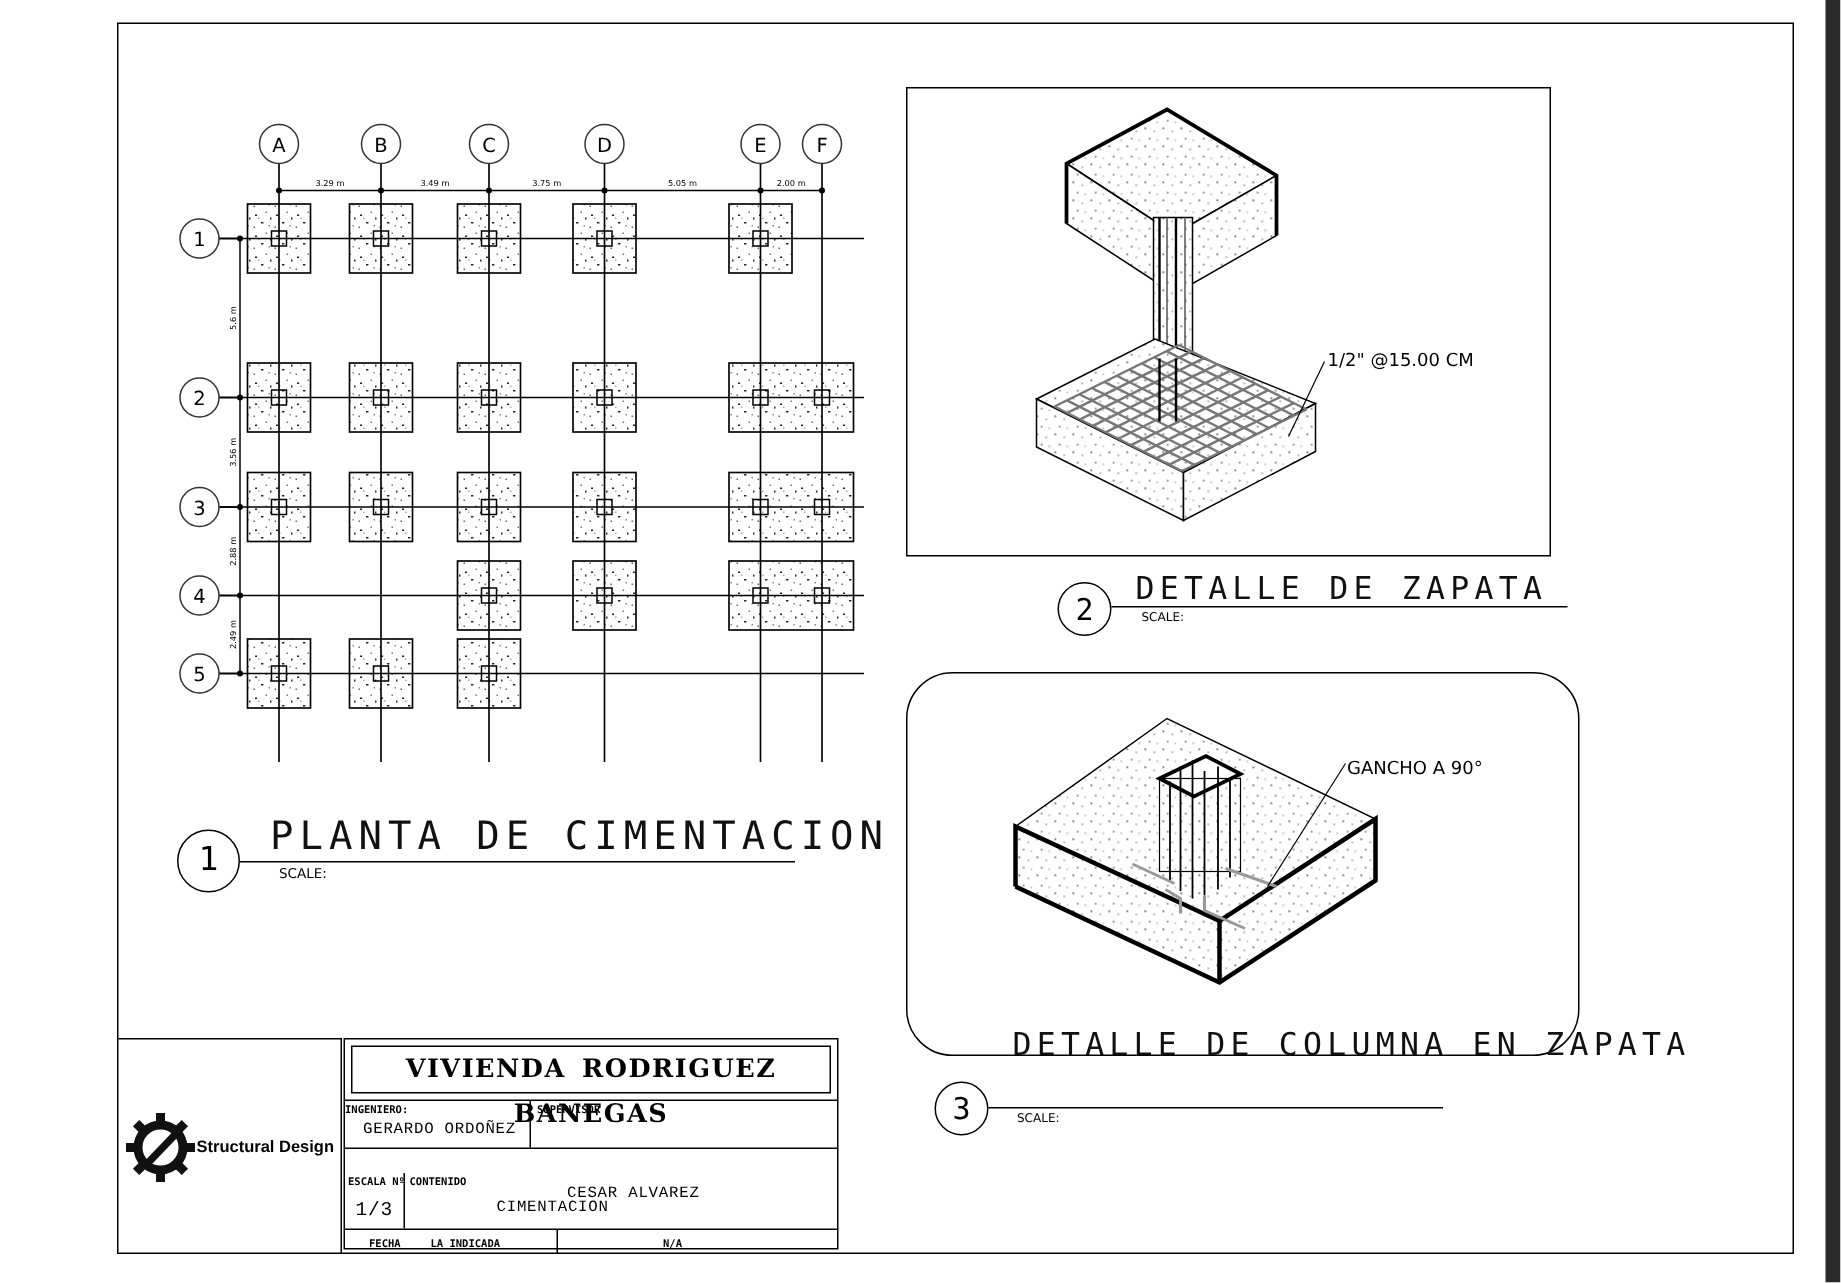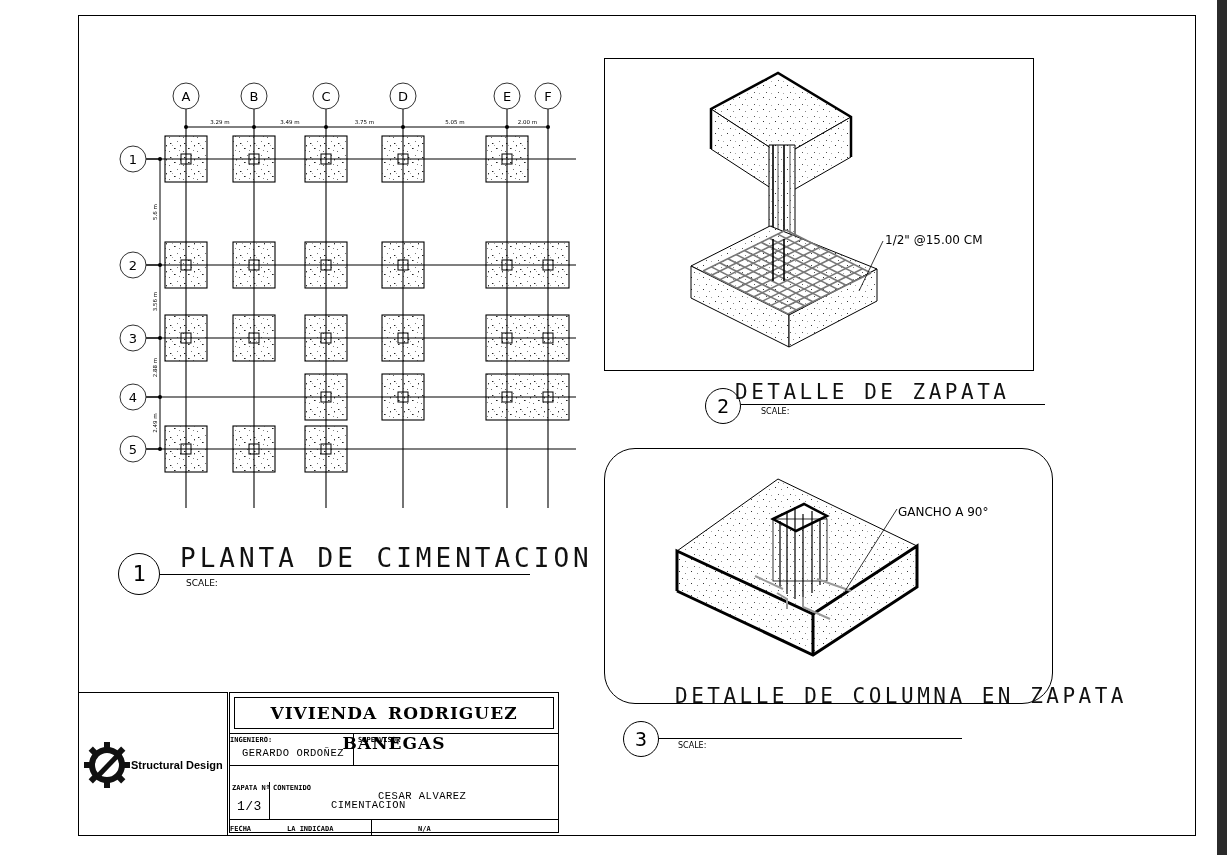--- a/index.html
+++ b/index.html
@@ -211,21 +211,21 @@
 
     <line x1="168" y1="180" x2="168" y2="222" stroke="#000" stroke-width="1.6"></line>
     <line x1="179" y1="180" x2="179" y2="222" stroke="#000" stroke-width="1.6"></line>
 
     <line x1="278" y1="182" x2="254" y2="232" stroke="#000" stroke-width="0.8"></line>
     <text x="280" y="185" font-size="12">1/2"  @15.00 CM</text>
   </svg>
 </div>
 <div class="abs" style="left:705px;top:388px;width:36px;height:36px;border:1.3px solid #000;border-radius:50%;box-sizing:border-box;text-align:center;line-height:34px;font-size:20px;font-family:'DejaVu Sans Mono',monospace;">2</div>
 <div class="abs" style="left:741px;top:404px;width:304px;border-top:1.3px solid #000;"></div>
-<div class="abs cad" style="left:735px;top:380px;font-size:21px;letter-spacing:3.5px;white-space:nowrap;color:#111;">DETALLE DE ZAPATA</div>
+<div class="abs cad" style="left:757px;top:380px;font-size:21px;letter-spacing:3.5px;white-space:nowrap;color:#111;">DETALLE DE ZAPATA</div>
 <div class="abs" style="left:761px;top:407px;font-size:8px;">SCALE:</div>
 
 <div class="viewport" style="left:604px;top:448px;width:447px;height:254px;border-radius:31px;">
   <svg width="447" height="254">
     <polygon points="72,102 173,30 312,97 208,165" fill="url(#conc2)" stroke="#000" stroke-width="1"></polygon>
     <polygon points="72,102 208,165 208,206 72,142" fill="url(#conc2)" stroke="#000" stroke-width="1"></polygon>
     <polygon points="208,165 312,97 312,138 208,206" fill="url(#conc2)" stroke="#000" stroke-width="1"></polygon>
     <polyline points="72,142 72,102 208,165 312,97 312,138 208,206 72,142" fill="none" stroke="#000" stroke-width="3"></polyline>
     <line x1="208" y1="165" x2="208" y2="206" stroke="#000" stroke-width="3"></line>
 
@@ -281,25 +281,25 @@
   </div>
   <div class="tb-row" style="top:41px;height:32px;">
     <div class="abs" style="left:123px;top:0;height:31px;border-left:1px solid #000;"></div>
     <span class="tb-small" style="left:0;top:2px;">INGENIERO:</span>
     <span class="tb-val" style="left:12px;top:13px;">GERARDO ORDOÑEZ</span>
     <span class="tb-small" style="left:128px;top:2px;">SUPERVISOR</span>
     <span class="tb-val" style="left:148px;top:12px;margin-top:44px;">CESAR ALVAREZ</span>
   </div>
   <div class="tb-row" style="top:89px;height:38px;">
     <div class="abs" style="left:39px;top:0;height:37px;border-left:1px solid #000;"></div>
-    <span class="tb-small" style="left:2px;top:2px;">ZAPATA Nº</span>
+    <span class="tb-small" style="left:2px;top:2px;">ESCALA Nº</span>
     <span class="tb-val" style="left:7px;top:17px;font-size:13px;">1/3</span>
     <span class="tb-small" style="left:43px;top:2px;">CONTENIDO</span>
     <span class="tb-val" style="left:101px;top:17px;">CIMENTACION</span>
   </div>
   <div class="abs" style="left:0;top:127px;right:0;height:16px;">
     <div class="abs" style="left:141px;top:0;height:16px;border-left:1px solid #000;"></div>
-    <span class="tb-small" style="left:0;top:5px;">FECHA</span>
+    <span class="tb-small" style="left:16px;top:5px;">FECHA</span>
     <span class="tb-small" style="left:57px;top:5px;">LA INDICADA</span>
     <span class="tb-small" style="left:146px;top:5px;margin-top:44px;">ESCALA</span>
-    <span class="tb-small" style="left:188px;top:5px;">N/A</span>
+    <span class="tb-small" style="left:212px;top:5px;">N/A</span>
   </div>
 </div>
 
 </body></html>

